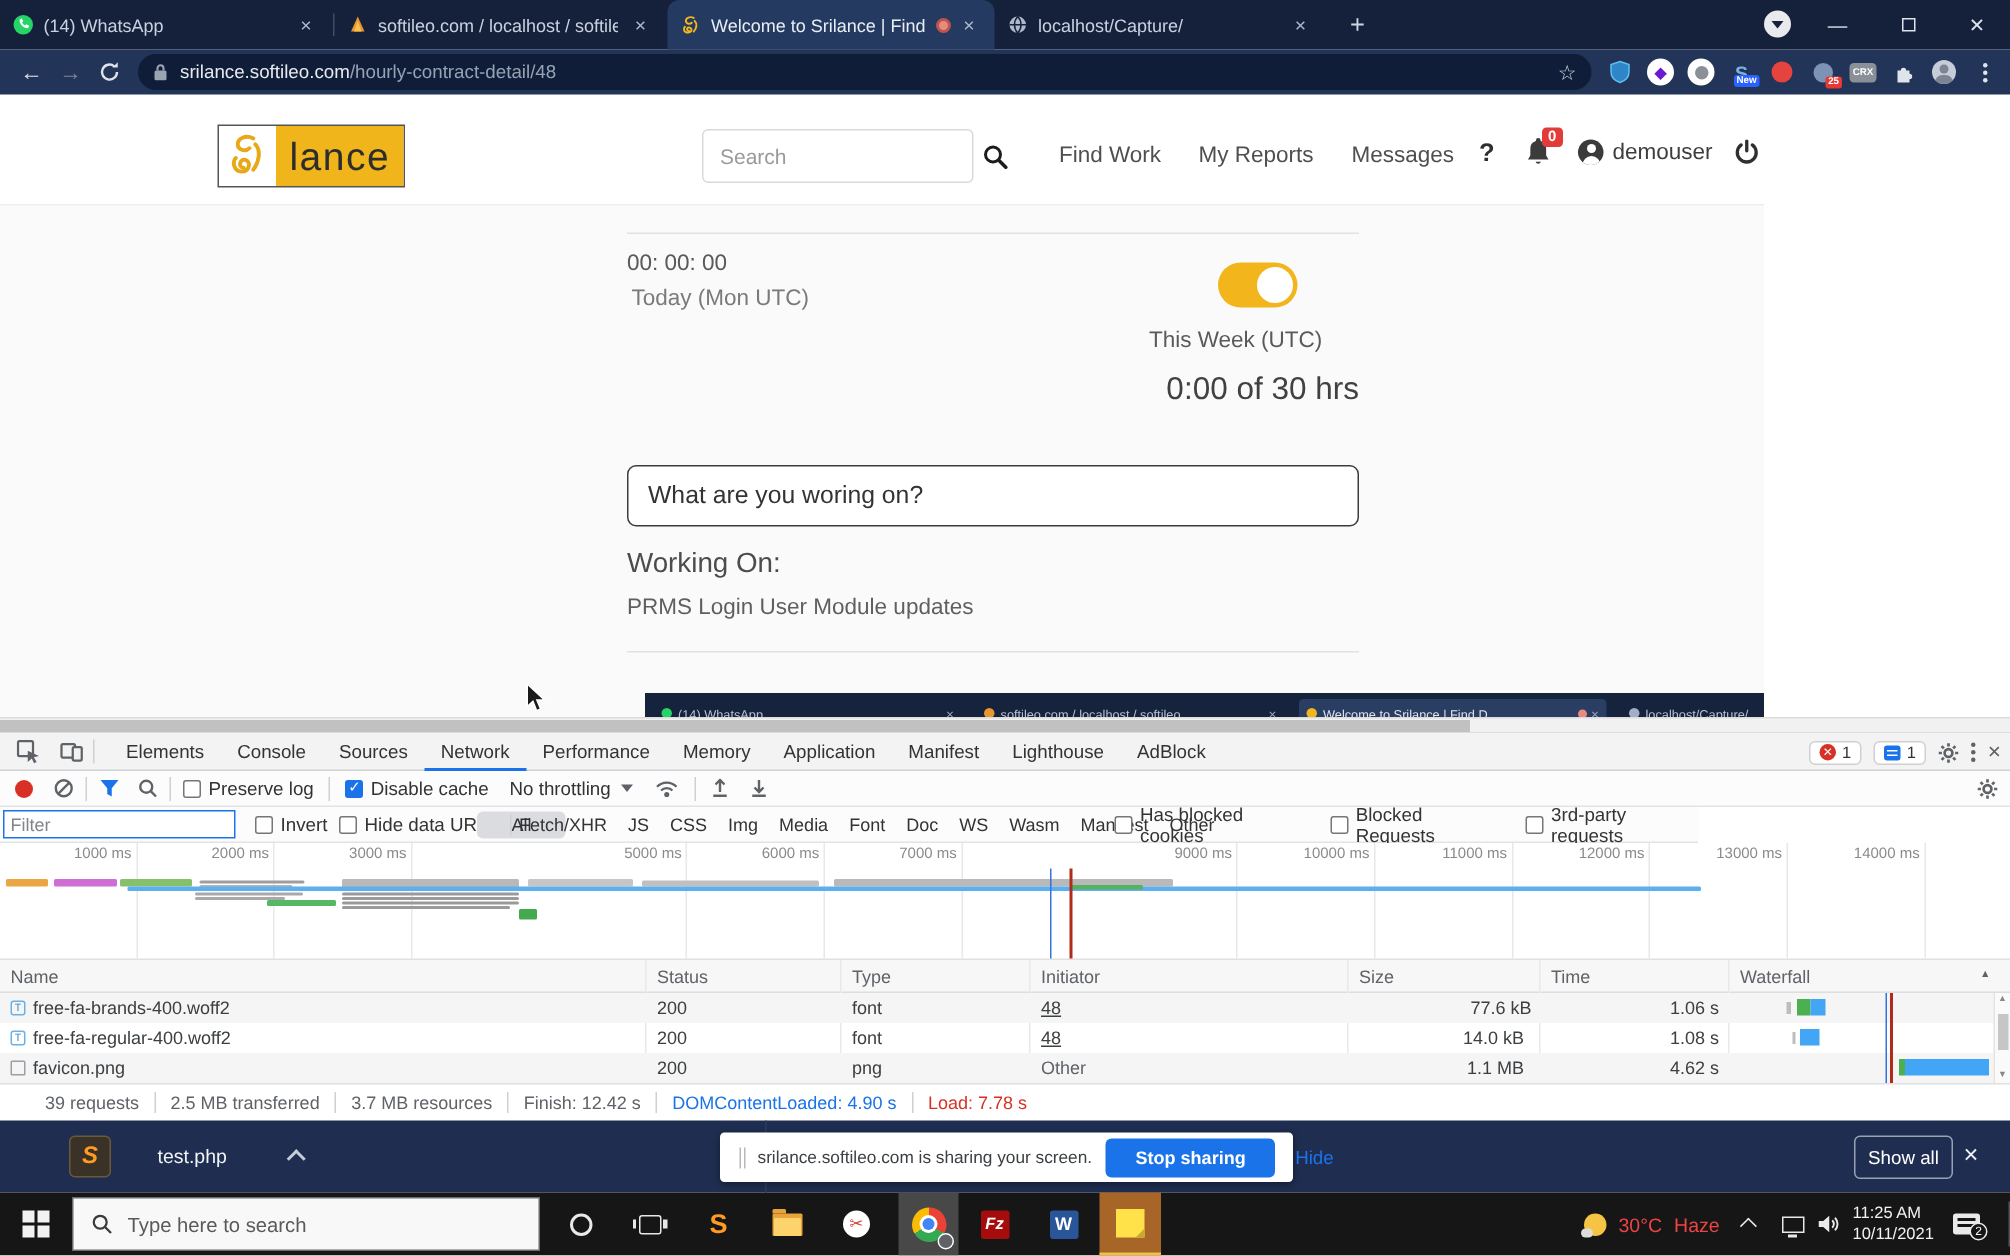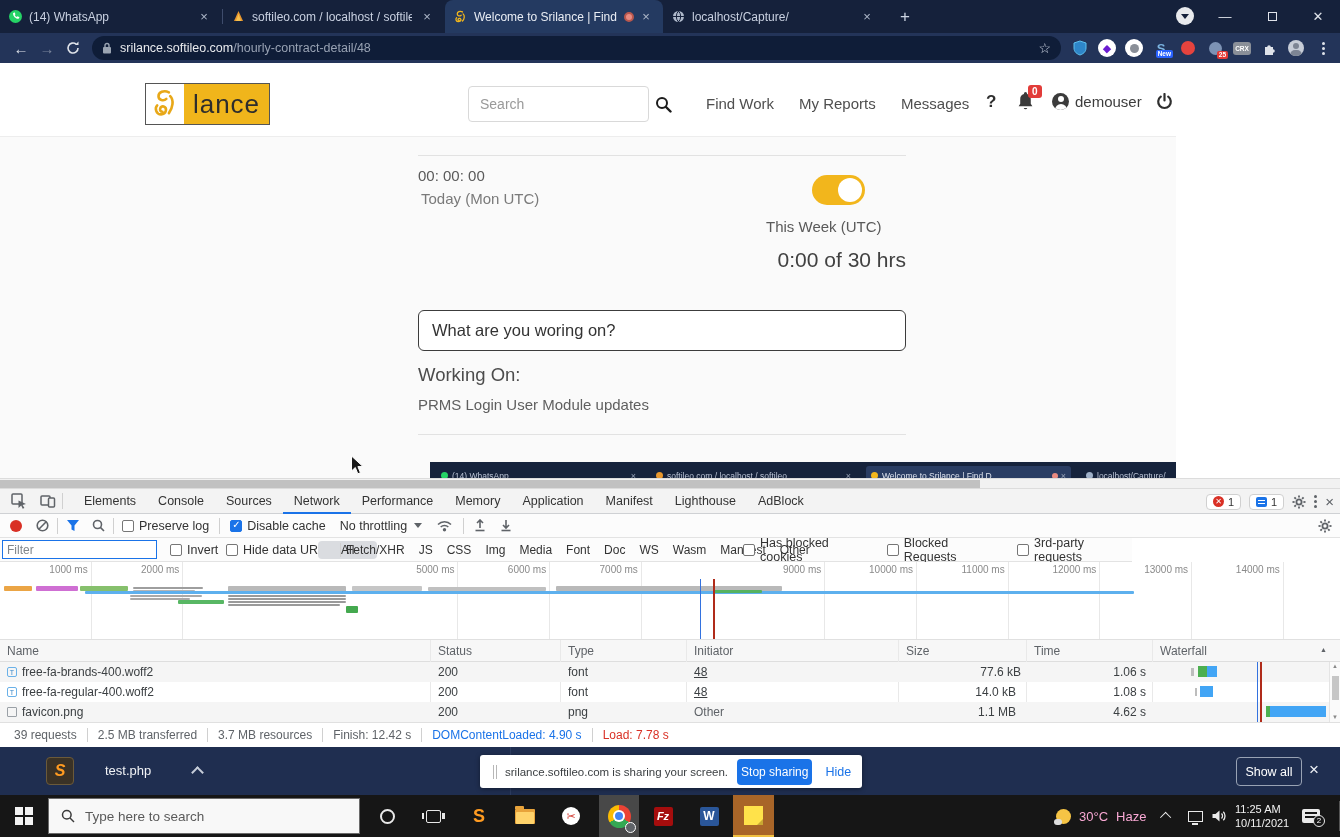--- a/index.html
+++ b/index.html
@@ -116,36 +116,36 @@
   .ncell{position:absolute;top:3px;white-space:nowrap}
   .icofont{position:absolute;left:7px;top:5px;width:10px;height:10px;border:1px solid #6ab1e8;border-radius:2px;color:#3a87c8;font-size:7px;line-height:9px;text-align:center}
   .icofont::before{content:"T"}
   .icoimg{position:absolute;left:7px;top:5px;width:10px;height:10px;border:1px solid #9aa0a6;border-radius:1px}
   .init-link{text-decoration:underline}
   .wfbar{position:absolute;top:4px;height:11px}
   .marker{position:absolute;top:0;width:1.5px}
   .rsb{position:absolute;left:1329px;top:173px;width:11px;height:60px;background:#fafafa;border-left:1px solid #e4e4e4;text-align:center}
   .rsb .a{font-size:6px;color:#888;line-height:9px}
   .rsb .th{position:absolute;left:2px;top:14px;width:7px;height:24px;background:#c6c6c6}
-  .dstatus{position:absolute;left:0;top:233px;width:1340px;height:25px;border-top:1px solid #e0e0e0;display:flex;align-items:center;padding-left:14px;font-size:12px;color:#5f6368;background:#fff}
+  .dstatus{position:absolute;left:0;top:233px;width:1340px;height:25px;border-top:1px solid #e0e0e0;display:flex;align-items:center;padding-left:30px;font-size:12px;color:#5f6368;background:#fff}
   .dssep{width:1px;height:14px;background:#d0d0d0;margin:0 10px}
   .dcl{color:#1a73e8}
   .lod{color:#d93025}
 
   
   .shelf{position:absolute;left:0;top:747px;width:1340px;height:48px;background:#1f2e50}
   .dlicon{position:absolute;left:46px;top:10px;width:28px;height:28px;border-radius:4px;background:#3a3226;border:1px solid #6b5a3a;color:#ff9b21;font-size:16px;font-weight:bold;font-style:italic;text-align:center;line-height:26px}
   .dlicon::before{content:"S"}
   .dlname{position:absolute;left:105px;top:16px;font-size:13px;color:#f1f3f6}
   .dlchev{position:absolute;left:193px;top:21px;width:9px;height:9px;border-left:2px solid #c6cdd9;border-top:2px solid #c6cdd9;transform:rotate(45deg)}
   .shsep{position:absolute;left:510px;top:0;width:1px;height:48px;background:#2c3c60}
   .sharebar{position:absolute;left:480px;top:8px;width:382px;height:33px;background:#fff;border-radius:3px;box-shadow:0 1px 5px rgba(0,0,0,.4);display:flex;align-items:center}
   .grip{width:1px;height:14px;background:#b7b7b7;margin-left:13px;box-shadow:3px 0 0 #b7b7b7;flex:none}
   .sharemsg{margin-left:11px;font-size:11.5px;color:#3c4043;white-space:nowrap}
-  .stopbtn{margin-left:9px;background:#1a73e8;color:#fff;font-size:12px;font-weight:normal;border:none;border-radius:4px;padding:6px 4px;font-family:inherit;white-space:nowrap}
+  .stopbtn{margin-left:9px;background:#1a73e8;color:#fff;font-size:12px;font-weight:bold;border:none;border-radius:4px;padding:6px 20px;font-family:inherit;white-space:nowrap}
   .hidebtn{margin-left:13px;color:#1a73e8;font-size:12.5px}
   .showall{position:absolute;left:1236px;top:10px;width:66px;height:29px;border:1px solid #98a2b3;border-radius:4px;color:#fff;font-size:12.5px;display:flex;align-items:center;justify-content:center;background:transparent;font-family:inherit}
   .shelfx{position:absolute;left:1309px;top:13px;color:#eef1f6;font-size:17px}
   .shelfx::before{content:"×"}
 
   
   .taskbar{position:absolute;left:0;top:795px;width:1340px;height:42px;background:#161616}
   .startbtn{position:absolute;left:0;top:0;width:48px;height:42px;display:flex;align-items:center;justify-content:center}
   .winlogo{display:grid;grid-template-columns:8px 8px;grid-template-rows:8px 8px;gap:2px}
   .winlogo i{background:#f2f2f2}
@@ -173,21 +173,21 @@
   .fzicon{width:19px;height:19px;background:#a50d0d;border-radius:2px;color:#fff;font-size:11px;font-weight:bold;font-style:italic;text-align:center;line-height:19px}
   .fzicon::before{content:"Fz"}
   .wicon{width:19px;height:19px;background:#2a5699;border-radius:2px;color:#fff;font-size:12px;font-weight:bold;text-align:center;line-height:19px}
   .wicon::before{content:"W"}
   .stickyslot{background:#a86528;border-bottom:2px solid #f0c040}
   .stickynote{width:19px;height:19px;background:#ffe24a;position:relative}
   .stickynote::after{content:"";position:absolute;right:0;bottom:0;border-left:6px solid transparent;border-bottom:6px solid #c9a832}
   .tray{position:absolute;top:0;height:42px;display:flex;align-items:center;color:#f2f2f2}
   .sun{width:15px;height:15px;border-radius:50%;background:#f6c445;position:relative}
   .sun::after{content:"";position:absolute;left:-2px;bottom:-1px;width:8px;height:6px;border-radius:3px;background:#ddd}
-  .trtext{font-size:13px;color:#f9a8d4;white-space:nowrap}
+  .trtext{font-size:13px;color:#ef4444;white-space:nowrap}
   .upchev{width:8px;height:8px;border-left:1.5px solid #eee;border-top:1.5px solid #eee;transform:rotate(45deg) translateY(2px)}
   .monitor{width:15px;height:11px;border:1.5px solid #e8e8e8;position:relative}
   .monitor::after{content:"";position:absolute;left:3px;bottom:-4px;width:6px;height:2px;background:#e8e8e8;box-shadow:0 0 0 0.5px #161616}
   .clock{font-size:11px;line-height:14px;text-align:left;color:#f2f2f2}
   .notif{position:relative;width:18px;height:14px;background:#eaeaea;border-radius:2px}
   .notif::before{content:"";position:absolute;left:3px;top:3px;width:12px;height:1.5px;background:#161616;box-shadow:0 4px 0 #161616}
   .nbadge{position:absolute;right:-5px;bottom:-4px;width:12px;height:12px;border-radius:50%;background:#161616;border:1px solid #eaeaea;color:#fff;font-size:8px;line-height:10px;text-align:center}
   .showdesk{position:absolute;right:0;top:6px;width:1px;height:30px;background:#555}
   .cursor{position:absolute;left:350px;top:385px;z-index:50}
 </style>
@@ -574,20 +574,23 @@
     </div>
   </div>
 
   <div class="tl">
     <div class="tlcell" style="left:0">
         <span>1000 ms</span>
       </div>
     <div class="tlcell" style="left:91.7px">
         <span>2000 ms</span>
       </div>
+    <div class="tlcell" style="left:183.4px">
+        <span>3000 ms</span>
+      </div>
     <div class="tlcell" style="left:366.8px">
         <span>5000 ms</span>
       </div>
     <div class="tlcell" style="left:458.5px">
         <span>6000 ms</span>
       </div>
     <div class="tlcell" style="left:550.2px">
         <span>7000 ms</span>
       </div>
     <div class="tlcell" style="left:733.6px">

